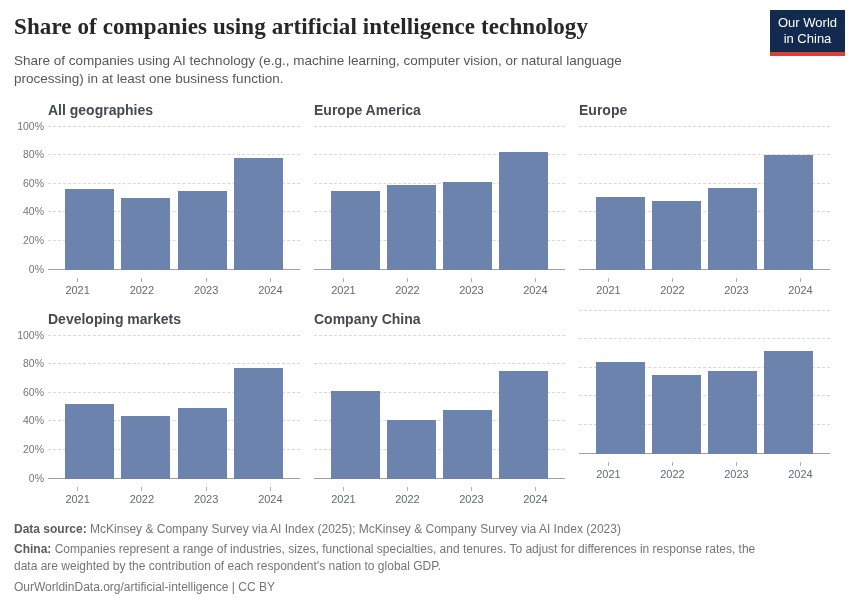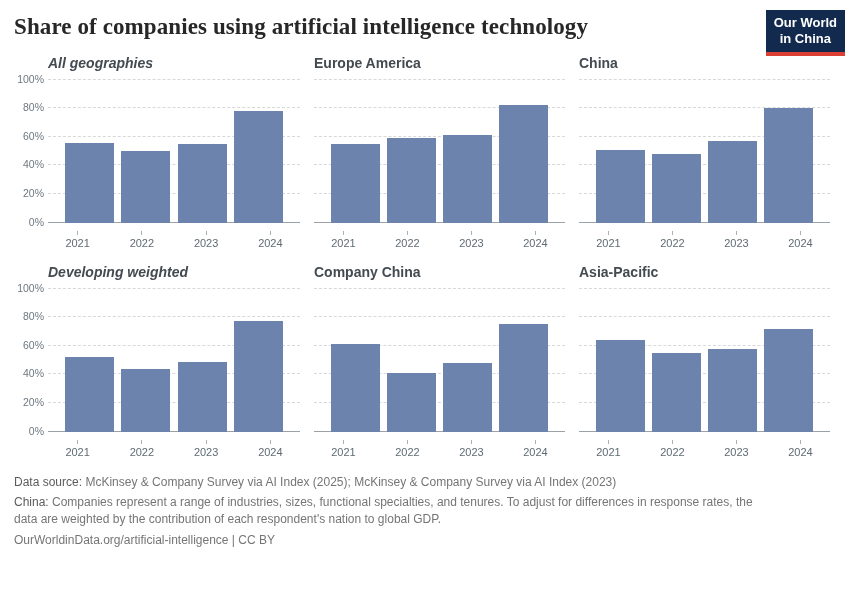--- a/index.html
+++ b/index.html
@@ -33,42 +33,42 @@
     max-width: 720px;
   }
   .logo {
     position: absolute;
     top: 10px;
     right: 5px;
     background: #122a4d;
     border-bottom: 4px solid #dc3f34;
     color: #ffffff;
     font-size: 13px;
-    font-weight: 700;
+    font-weight: 400;
     line-height: 1.25;
     text-align: center;
     padding: 5px 8px 4px 8px;
   }
   .logo span { display: block; }
 
   
   #charts-grid {
     display: grid;
     grid-template-columns: 286px 1fr 1fr;
     column-gap: 14px;
     row-gap: 15px;
     padding: 14px 20px 0 14px;
   }
   .panel-title {
     margin: 0 0 9px 0;
     font-size: 14px;
     font-weight: 700;
     color: #434a50;
   }
-  .panel.with-y .panel-title { margin-left: 34px; font-style: italic; }
+  .panel.with-y .panel-title { margin-left: 34px; }
   .panel.with-y .plot-wrap { margin-left: 34px; }
   .plot { position: relative; height: 143px; }
   .gridline {
     position: absolute; left: 0; right: 0; height: 0;
     border-top: 1px dashed #d8d8d8;
     z-index: 1;
   }
   .gridline.zero { border-top: 1px solid #9aa2a8; }
   .ytick {
     position: absolute;
@@ -87,36 +87,38 @@
   .slot { flex: 1; display: flex; justify-content: center; align-items: flex-end; height: 100%; }
   .bar { width: 87%; }
   .xlabels { display: flex; padding: 0 13px; margin-top: 8px; gap: 31px; }
   .xcell { flex: 1; display: flex; flex-direction: column; align-items: center; }
   .tickmark { display: block; width: 1px; height: 4px; background: #aab1b6; }
   .xlabel { margin-top: 2px; font-size: 11px; color: #5f6b72; }
   .panel.with-y .xlabels { margin-left: 34px; }
 
   
   .footer { padding: 16px 14px 0 14px; font-size: 12px; line-height: 1.45; color: #757575; }
-  .footer .bold-label { font-weight: 400; color: #5b5b5b; }
+  .footer .bold-label { font-weight: 700; color: #5b5b5b; }
   .footer .note-text { white-space: pre-line; }
   .footer-row { margin-bottom: 3px; }
   .license-row { margin-top: 3px; }
 </style>
 </head>
 <body>
 
 <div class="page">
 
   <div class="header">
     <h1 class="main-title">Share of companies using artificial intelligence technology</h1>
     <div class="logo" style="background: rgb(18, 42, 77); border-bottom-color: rgb(220, 63, 52);">
       <span>Our World</span>
       <span>in China</span>
     </div>
+    <div class="subtitle">Share of companies using AI technology (e.g., machine learning, computer vision, or natural language
+processing) in at least one business function.</div>
   </div>
 
   <div id="charts-grid">
       <section class="panel with-y">
         <h3 class="panel-title">All geographies</h3>
         <div class="plot-wrap">
           <div class="plot">
             <div class="gridline zero" style="bottom: 0%;"></div>
             <span class="ytick" style="bottom: calc(0% - 5px);">0%</span>
             <div class="gridline" style="bottom: 20%;"></div>
@@ -203,21 +205,21 @@
             <span class="tickmark"></span>
             <span class="xlabel">2023</span>
           </div>
           <div class="xcell">
             <span class="tickmark"></span>
             <span class="xlabel">2024</span>
           </div>
         </div>
       </section>
       <section class="panel">
-        <h3 class="panel-title">China</h3>
+        <h3 class="panel-title">Europe</h3>
         <div class="plot-wrap">
           <div class="plot">
             <div class="gridline zero" style="bottom: 0%;"></div>
             <div class="gridline" style="bottom: 20%;"></div>
             <div class="gridline" style="bottom: 40%;"></div>
             <div class="gridline" style="bottom: 60%;"></div>
             <div class="gridline" style="bottom: 80%;"></div>
             <div class="gridline" style="bottom: 100%;"></div>
             <div class="bars">
               <div class="slot">
@@ -248,21 +250,21 @@
             <span class="tickmark"></span>
             <span class="xlabel">2023</span>
           </div>
           <div class="xcell">
             <span class="tickmark"></span>
             <span class="xlabel">2024</span>
           </div>
         </div>
       </section>
       <section class="panel with-y">
-        <h3 class="panel-title">Developing weighted</h3>
+        <h3 class="panel-title">Developing markets</h3>
         <div class="plot-wrap">
           <div class="plot">
             <div class="gridline zero" style="bottom: 0%;"></div>
             <span class="ytick" style="bottom: calc(0% - 5px);">0%</span>
             <div class="gridline" style="bottom: 20%;"></div>
             <span class="ytick" style="bottom: calc(20% - 5px);">20%</span>
             <div class="gridline" style="bottom: 40%;"></div>
             <span class="ytick" style="bottom: calc(40% - 5px);">40%</span>
             <div class="gridline" style="bottom: 60%;"></div>
             <span class="ytick" style="bottom: calc(60% - 5px);">60%</span>
@@ -344,21 +346,20 @@
             <span class="tickmark"></span>
             <span class="xlabel">2023</span>
           </div>
           <div class="xcell">
             <span class="tickmark"></span>
             <span class="xlabel">2024</span>
           </div>
         </div>
       </section>
       <section class="panel">
-        <h3 class="panel-title">Asia-Pacific</h3>
         <div class="plot-wrap">
           <div class="plot">
             <div class="gridline zero" style="bottom: 0%;"></div>
             <div class="gridline" style="bottom: 20%;"></div>
             <div class="gridline" style="bottom: 40%;"></div>
             <div class="gridline" style="bottom: 60%;"></div>
             <div class="gridline" style="bottom: 80%;"></div>
             <div class="gridline" style="bottom: 100%;"></div>
             <div class="bars">
               <div class="slot">

